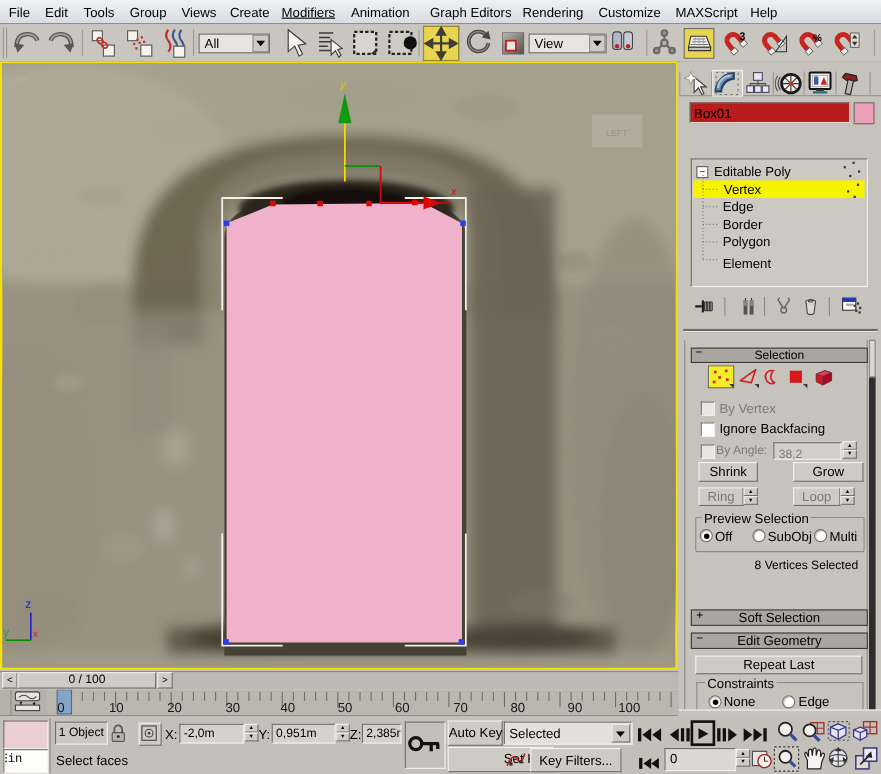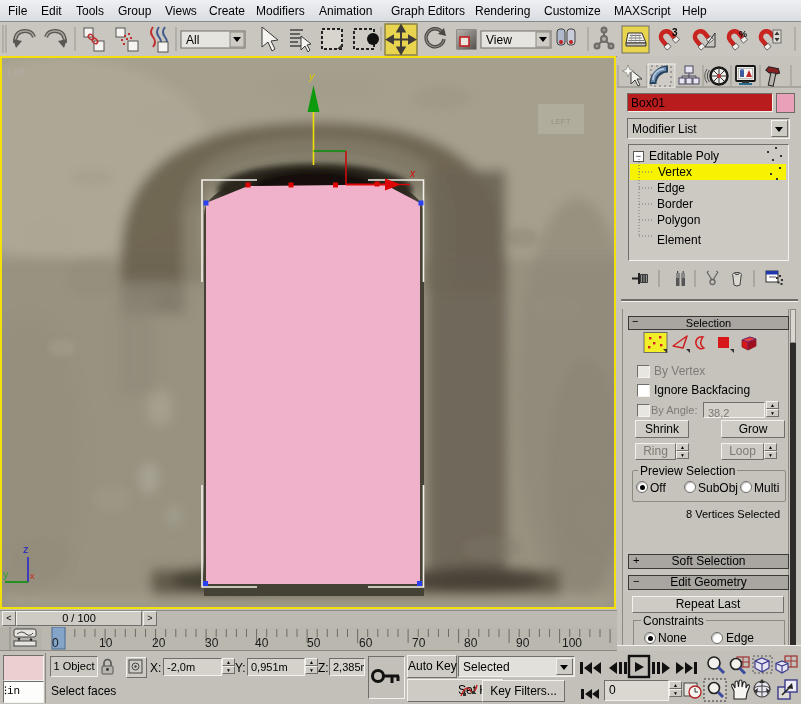--- a/index.html
+++ b/index.html
@@ -20,21 +20,21 @@
 </head>
 <body>
 
 <div class="abs" id="menubar" style="left:0;top:0;width:801px;height:21px;background:linear-gradient(#eef0f3,#d9dce1);border-bottom:1px solid #888;">
 <div class="abs txt" style="left:8px;top:4px;font-size:12px;">File</div>
 <div class="abs txt" style="left:41px;top:4px;font-size:12px;">Edit</div>
 <div class="abs txt" style="left:76px;top:4px;font-size:12px;">Tools</div>
 <div class="abs txt" style="left:118px;top:4px;font-size:12px;">Group</div>
 <div class="abs txt" style="left:165px;top:4px;font-size:12px;">Views</div>
 <div class="abs txt" style="left:209px;top:4px;font-size:12px;">Create</div>
-<div class="abs txt" style="left:256px;top:4px;font-size:12px;">Modifiers</div>
+<div class="abs txt" style="left:256px;top:4px;font-size:12px;text-decoration:underline;">Modifiers</div>
 <div class="abs txt" style="left:319px;top:4px;font-size:12px;">Animation</div>
 <div class="abs txt" style="left:391px;top:4px;font-size:12px;">Graph Editors</div>
 <div class="abs txt" style="left:475px;top:4px;font-size:12px;">Rendering</div>
 <div class="abs txt" style="left:544px;top:4px;font-size:12px;">Customize</div>
 <div class="abs txt" style="left:614px;top:4px;font-size:12px;">MAXScript</div>
 <div class="abs txt" style="left:682px;top:4px;font-size:12px;">Help</div>
 </div>
 
 <div class="abs" id="toolbar" style="left:0;top:22px;width:801px;height:34px;background:#c9c6bf;border-bottom:1px solid #8a8781;">
 <svg class="abs" style="left:0;top:0;" width="801" height="34">
@@ -488,26 +488,20 @@
 <polygon points="4,3 14,3 16,7 12,9 6,9 2,7" fill="#8a2020" stroke="#222" stroke-width="1"></polygon>
 <rect x="7.5" y="8" width="5" height="13" fill="#b8b4ac" stroke="#222" stroke-width="1"></rect>
 </g>
 </svg>
 
 <div class="abs sunk" style="left:10px;top:37px;width:144px;height:17px;background:#b91c1c;">
       <div class="txt" style="margin:2px 0 0 3px;font-size:12px;">Box01</div>
     </div>
 <div class="abs" style="left:159px;top:37px;width:17px;height:18px;background:#e9a0b8;border:1px solid #6e6b66;"></div>
 
-<div class="abs sunk" style="left:10px;top:62px;width:161px;height:19px;background:#cbc8c1;">
-<div class="txt" style="margin:3px 0 0 4px;font-size:12px;">Modifier List</div>
-<div class="abs btn" style="right:1px;top:1px;width:15px;height:15px;">
-        <div style="width:0;height:0;border:4px solid transparent;border-top:5px solid #000;margin:6px 0 0 3px;"></div>
-      </div>
-</div>
 
 <div class="abs sunk" style="left:11px;top:88px;width:159px;height:115px;background:#ccc9c2;">
 <div class="abs" style="left:0px;top:3px;width:157px;height:16px;">
 <span class="abs" style="left:4px;top:3px;width:9px;height:9px;background:#fff;border:1px solid #555;font-size:9px;line-height:8px;text-align:center;">−</span>
 <span class="abs txt" style="left:20px;top:1px;font-size:12px;">Editable Poly</span>
 </div>
 <div class="abs" style="left:1px;top:19px;width:156px;height:16px;background:#f6f200;">
 <span class="abs txt" style="left:28px;top:1px;font-size:12px;">Vertex</span>
 </div>
 <span class="abs txt" style="left:28px;top:36px;font-size:12px;">Edge</span>

